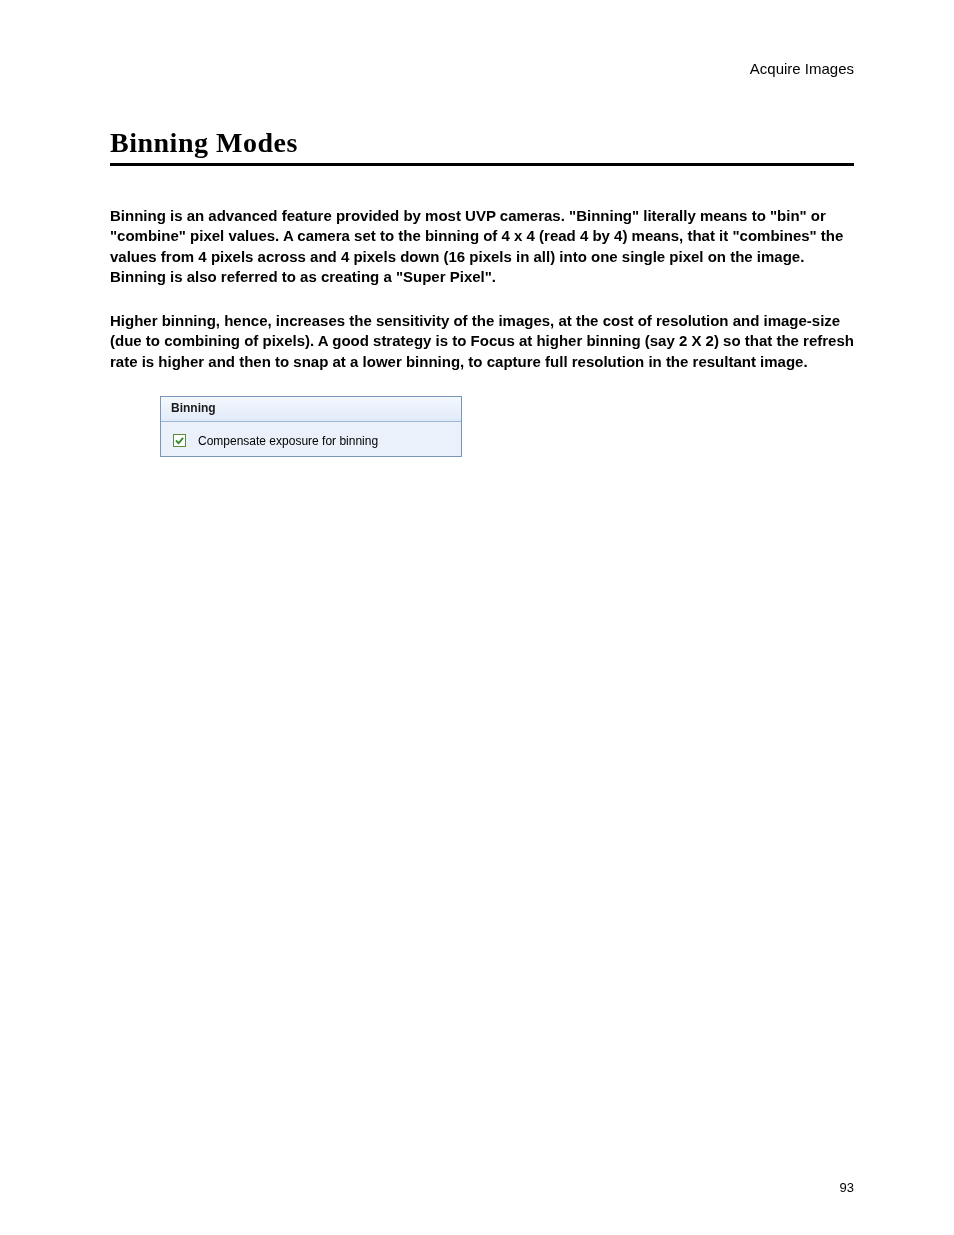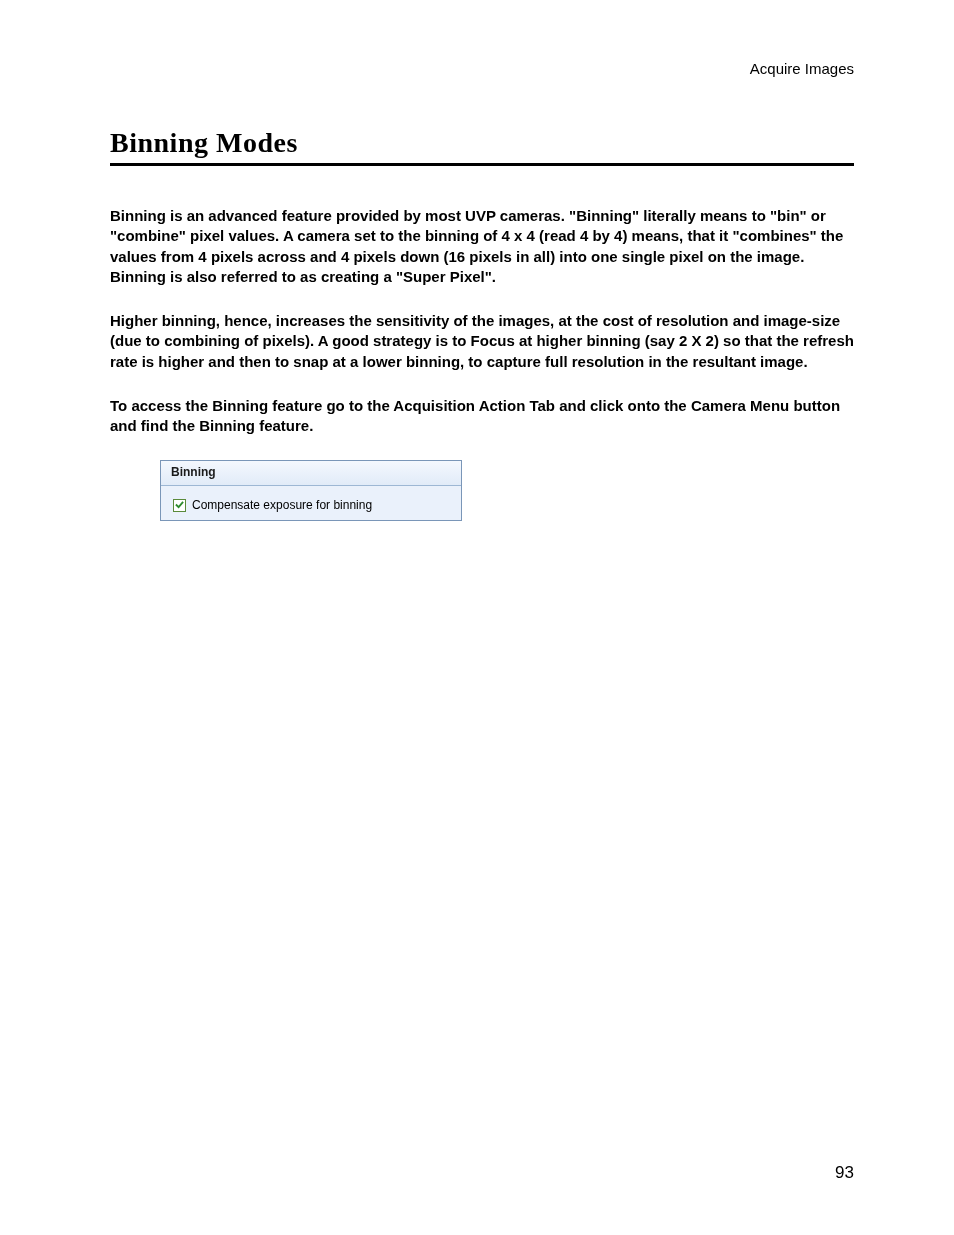--- a/index.html
+++ b/index.html
@@ -35,22 +35,22 @@
   }
   .para {
     font-size: 15px;
     line-height: 1.35;
     margin: 0 0 24px 0;
     font-weight: bold;
   }
   .page-number {
     position: absolute;
     right: 100px;
-    bottom: 52px;
-    font-size: 17px;
+    bottom: 40px;
+    font-size: 13px;
   }
 
   
   .panel {
     width: 300px;
     margin: 10px 0 0 50px;
     border: 1px solid #7a96b8;
     background: linear-gradient(#eef3fb, #dce6f4);
     font-family: Tahoma, Arial, sans-serif;
     font-size: 12px;
@@ -110,21 +110,21 @@
     align-items: center;
     justify-content: center;
   }
   .combo-btn svg {
     width: 8px;
     height: 6px;
   }
   .check-row {
     display: flex;
     align-items: center;
-    gap: 6px;
+    gap: 12px;
     margin-top: 2px;
   }
   .checkbox {
     width: 13px;
     height: 13px;
     border: 1px solid #5a8a3a;
     background: #fff;
     display: flex;
     align-items: center;
     justify-content: center;
@@ -139,21 +139,20 @@
 <body>
 
 <div class="page">
   <div class="breadcrumb">Acquire Images</div>
 
   <h1 class="section-title">Binning Modes</h1>
   <hr class="rule">
 
   <p class="para">Binning is an advanced feature provided by most UVP cameras. "Binning" literally means to "bin" or "combine" pixel values. A camera set to the binning of 4 x 4 (read 4 by 4) means, that it "combines" the values from 4 pixels across and 4 pixels down (16 pixels in all) into one single pixel on the image. Binning is also referred to as creating a "Super Pixel".</p>
   <p class="para">Higher binning, hence, increases the sensitivity of the images, at the cost of resolution and image-size (due to combining of pixels). A good strategy is to Focus at higher binning (say 2 X 2) so that the refresh rate is higher and then to snap at a lower binning, to capture full resolution in the resultant image.</p>
-  <p class="para">To access the Binning feature go to the Acquisition Action Tab and click onto the Camera Menu button and find the Binning feature.</p>
 
   <div class="panel">
     <div class="panel-header">
       <span class="title">Binning</span>
       <span class="collapse-icon">
         <svg viewBox="0 0 10 10">
             <path d="M1 6 L5 2 L9 6" fill="none" stroke="#3a67a6" stroke-width="1.5"></path>
             <path d="M1 9 L5 5 L9 9" fill="none" stroke="#3a67a6" stroke-width="1.5"></path>
           </svg>
       </span>

